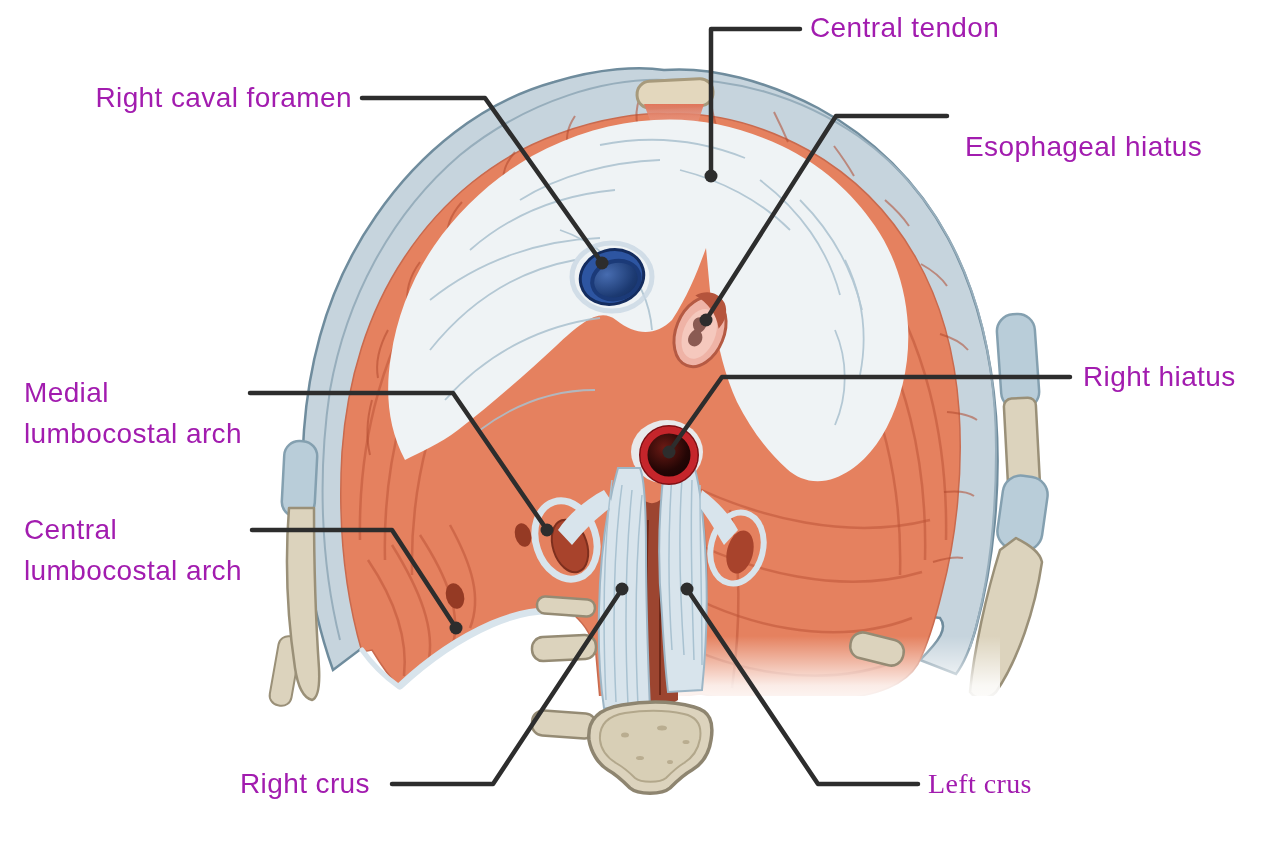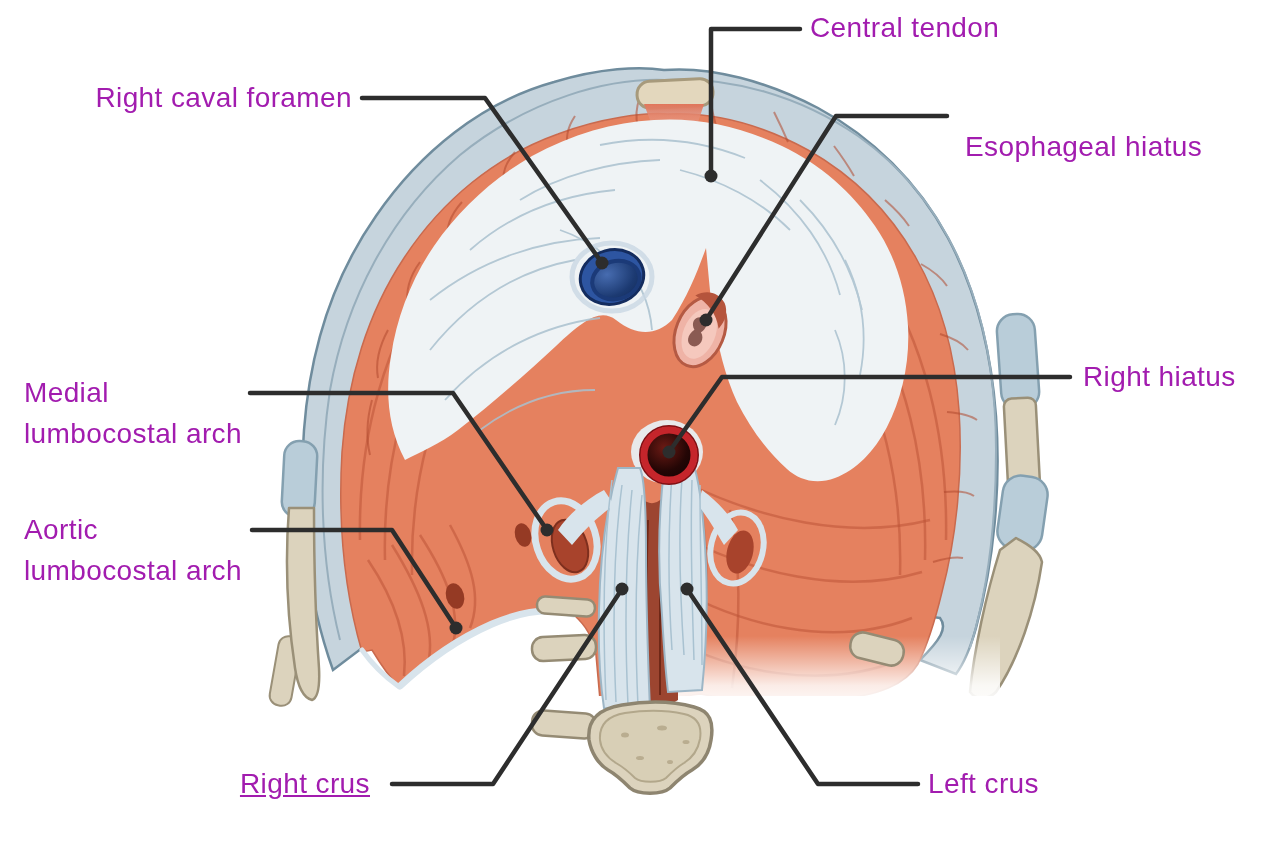--- a/index.html
+++ b/index.html
@@ -253,18 +253,18 @@
 
   <div class="lbl mid" style="left:810px;top:28px;">Central tendon</div>
   <div class="lbl mid" style="right:920px;top:98px;">Right caval foramen</div>
   <div class="lbl mid" style="left:965px;top:116px;margin-top:31px;">Esophageal hiatus</div>
   <div class="lbl mid" style="left:1083px;top:377px;">Right hiatus</div>
   <div class="lbl two" style="right:1030px;top:372px;">
     <div>Medial</div>
     <div>lumbocostal arch</div>
   </div>
   <div class="lbl two" style="right:1030px;top:509px;">
-    <div>Aortic</div>
+    <div>Central</div>
     <div>lumbocostal arch</div>
   </div>
-  <div class="lbl mid" style="right:902px;top:784px;text-decoration:underline;">Right crus</div>
-  <div class="lbl mid" style="left:928px;top:784px;">Left crus</div>
+  <div class="lbl mid" style="right:902px;top:784px;">Right crus</div>
+  <div class="lbl mid" style="left:928px;top:784px;font-family:Liberation Serif, serif;">Left crus</div>
 </div>
 
 </body></html>

